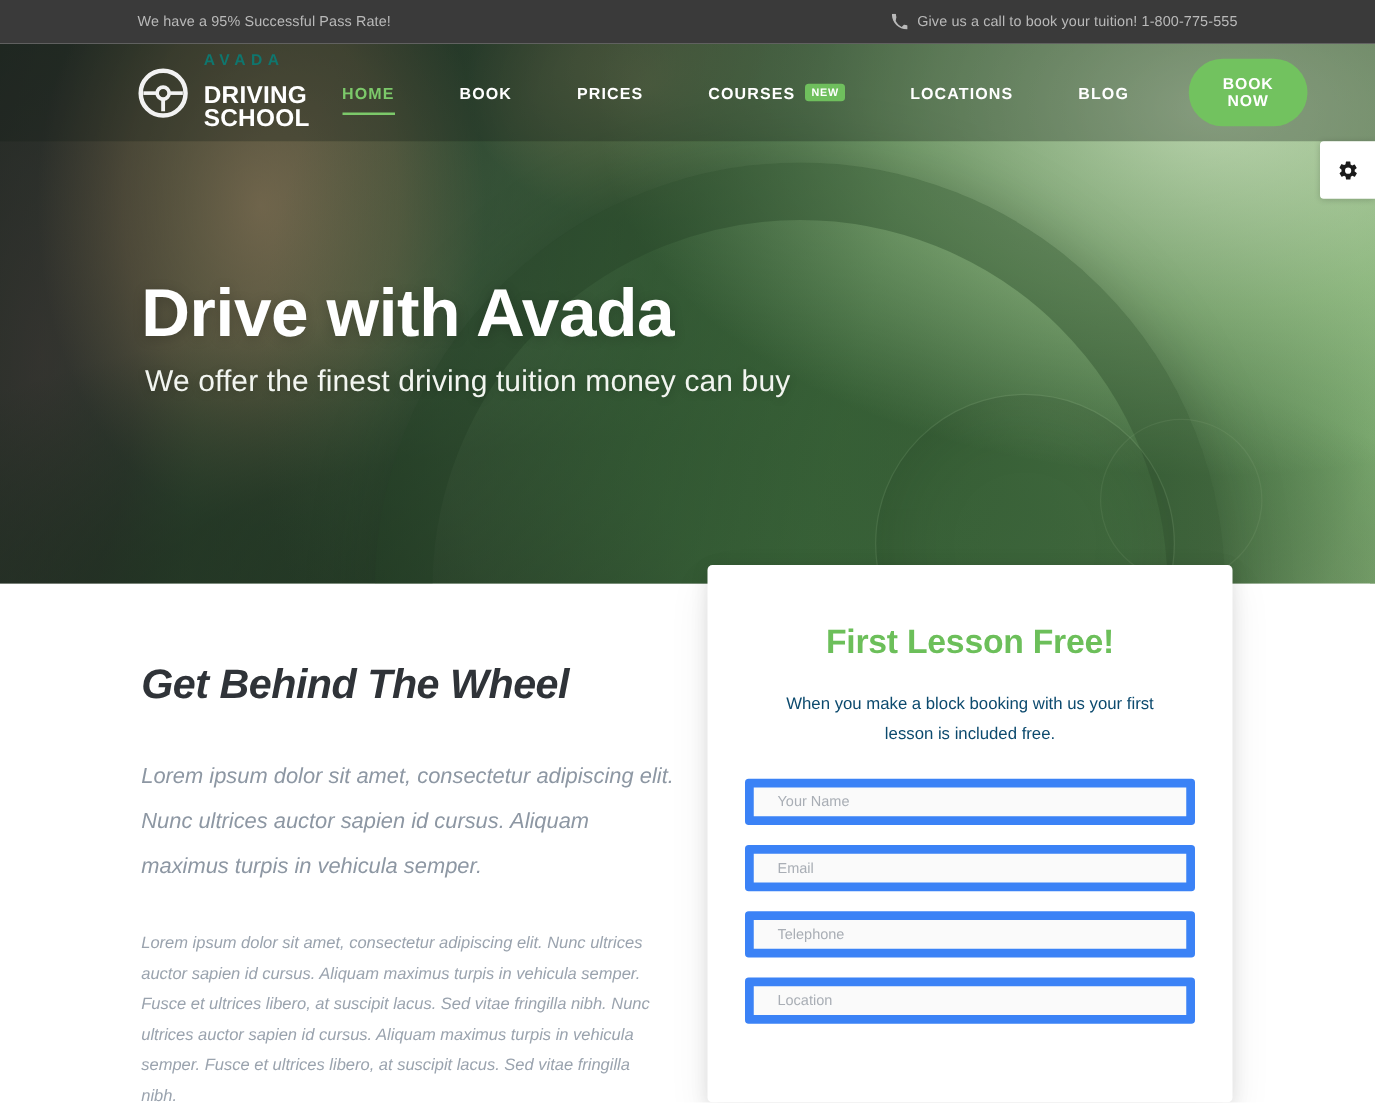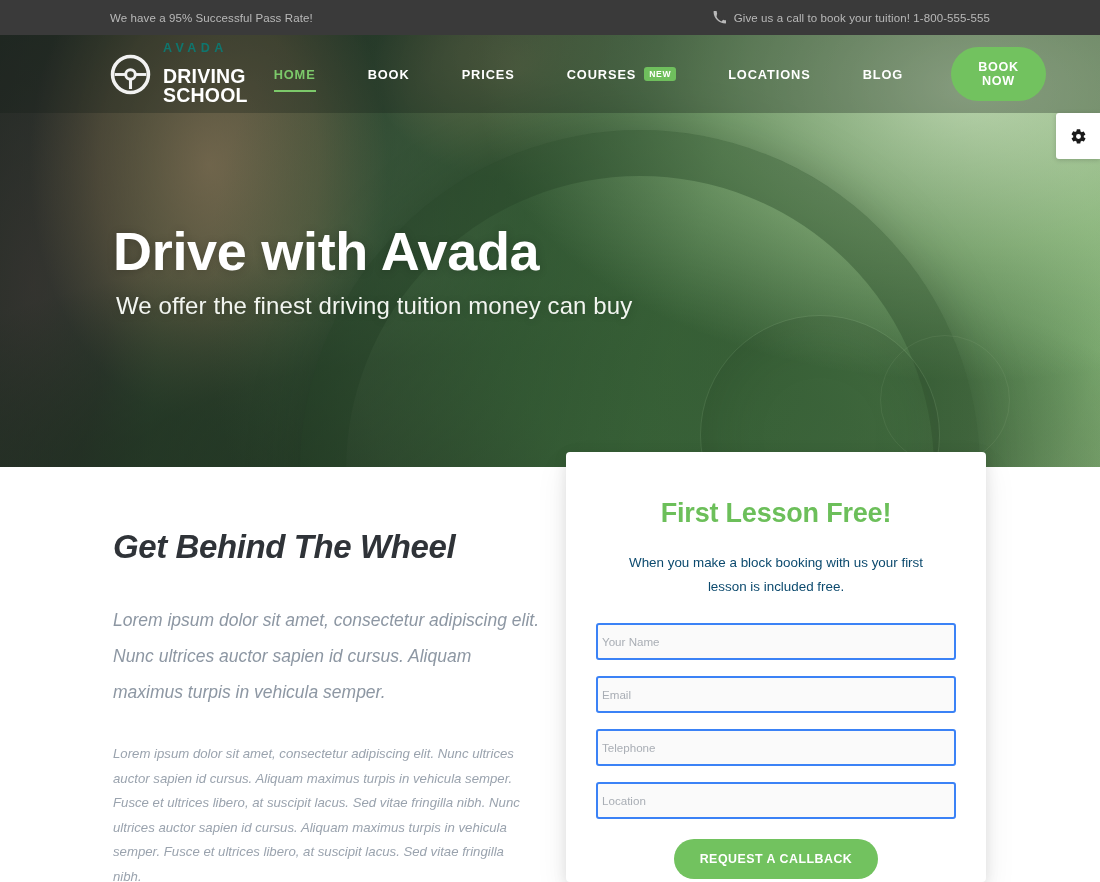--- a/index.html
+++ b/index.html
@@ -163,22 +163,22 @@
     color: #6cbf5a; font-size: 27px; font-weight: 700; text-align: center;
     letter-spacing: -.2px; margin-top: 14px;
   }
   .card-sub {
     color: #0c4a6e; font-size: 13.4px; line-height: 24px; text-align: center;
     margin-top: 22px; padding: 0 12px;
   }
   .form { margin-top: 24px; }
   .field {
     width: 360px; height: 37px; background: #fafafa;
-    border: 2px solid #3b82f6; border-radius: 3px;
-    font-size: 11.6px; color: #a9aeb5; padding: 0 4px;
+    border: 7px solid #3b82f6; border-radius: 3px;
+    font-size: 11.6px; color: #a9aeb5; padding: 0 19px;
     margin-bottom: 16px; display: block;
     font-family: "Liberation Sans", sans-serif;
   }
   .field::placeholder { color: #a9aeb5; opacity: 1; }
   .field:last-of-type { margin-bottom: 0; }
   .submit-wrap { display: flex; justify-content: center; margin-top: 20px; }
   .submit-btn {
     background: #72c25f; color: #ffffff; border: none; border-radius: 40px;
     font-size: 12.4px; font-weight: 700; letter-spacing: .5px;
     padding: 13px 26px; cursor: pointer;
@@ -189,21 +189,21 @@
 <body>
 
 <div class="topbar">
   <span class="topbar-text">We have a 95% Successful Pass Rate!</span>
   <div class="topbar-right">
     <span class="phone-icon">
       <svg width="13" height="13" viewBox="0 0 24 24" fill="#b9b9b9">
           <path d="M6.6 10.8c1.9 3.8 5 6.8 8.8 8.8l2.9-2.9c.4-.4.9-.5 1.4-.3 1.2.4 2.4.6 3.7.6.6 0 1 .4 1 1V22c0 .6-.4 1-1 1C10.9 23 1 13.1 1 1c0-.6.4-1 1-1h4c.6 0 1 .4 1 1 0 1.3.2 2.5.6 3.7.1.5 0 1-.3 1.4L6.6 10.8z"></path>
         </svg>
     </span>
-    <span class="topbar-text">Give us a call to book your tuition! 1-800-555-555</span>
+    <span class="topbar-text">Give us a call to book your tuition! 1-800-775-555</span>
   </div>
 </div>
 
 <div class="hero">
   <div class="hero-photo"></div>
   <div class="hero-wheel-arc"></div>
   <div class="hero-speedo"></div>
   <div class="hero-speedo2"></div>
   <div class="hero-tint"></div>
 </div>
@@ -269,17 +269,14 @@
 </div>
 
 <div class="card">
   <h3 class="card-title">First Lesson Free!</h3>
   <p class="card-sub">When you make a block booking with us your first lesson is included free.</p>
   <form class="form">
     <input class="field" type="text" placeholder="Your Name" style="">
     <input class="field" type="text" placeholder="Email" style="">
     <input class="field" type="text" placeholder="Telephone" style="">
     <input class="field" type="text" placeholder="Location" style="">
-    <div class="submit-wrap">
-      <button class="submit-btn">REQUEST A CALLBACK</button>
-    </div>
   </form>
 </div>
 
 </body></html>

